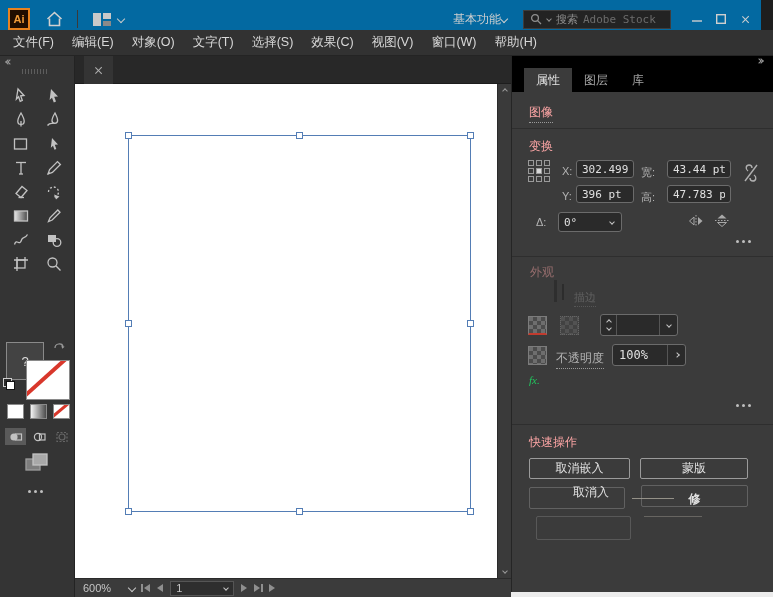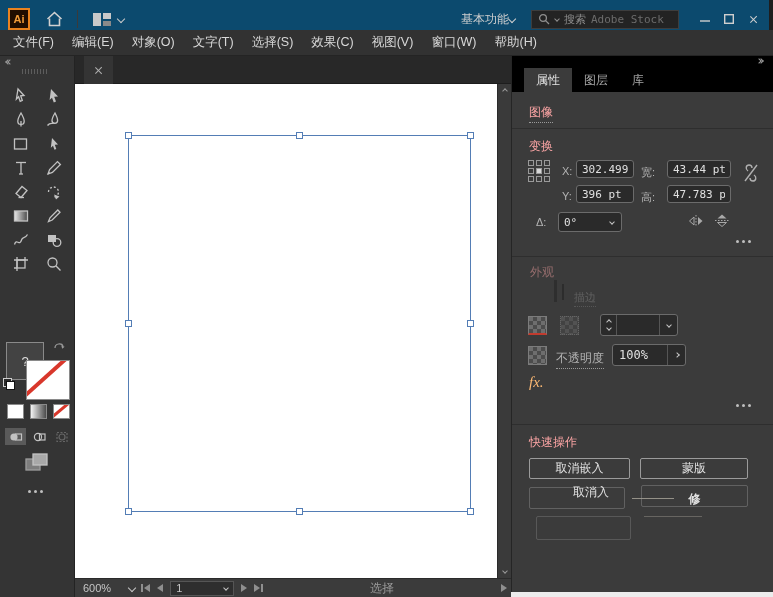--- a/index.html
+++ b/index.html
@@ -2,21 +2,21 @@
 <html><head>
 <meta charset="utf-8">
 <style>
   * { margin:0; padding:0; box-sizing:border-box; }
   html,body { width:773px; height:597px; overflow:hidden; background:#1e1e1e;
     font-family:"Liberation Sans", sans-serif; -webkit-user-select:none; user-select:none; }
   .win { position:absolute; inset:0; width:773px; height:597px; background:#1e1e1e; }
   .abs { position:absolute; }
 
   
-  .topbar { position:absolute; left:0; top:0; right:4px; height:38px; background:#0c4a6e;
+  .topbar { position:absolute; left:0; top:0; right:12px; height:38px; background:#0369a1;
     display:flex; align-items:center; color:#cfcfcf; }
   .ai-logo { width:22px; height:22px; margin-left:8px; border:2px solid #e8821e; background:#200d00;
     color:#f29c38; font-weight:bold; font-size:11px; display:flex; align-items:center; justify-content:center; }
   .home { margin-left:16px; display:flex; align-items:center; }
   .tb-sep { width:1px; height:18px; background:#3a3a3a; margin:0 14px; }
   .ws-icon { display:flex; align-items:center; gap:6px; }
   .ws-label { margin-left:auto; display:flex; align-items:center; font-size:12px; color:#cfcfcf; }
   .searchbox { width:148px; height:19px; margin-left:16px; border:1px solid #3d3d3d; background:#232323;
     display:flex; align-items:center; gap:5px; padding:0 6px; font-size:11px; color:#8f8f8f; }
   .searchbox .brand { color:#6c6c6c; font-family:"DejaVu Sans Mono", monospace; font-size:11px; }
@@ -118,21 +118,21 @@
   .checker { width:19px; height:19px; border:1px solid #7c7c7c; background-color:#6e6e6e;
     background-image:linear-gradient(45deg,#4c4c4c 25%,transparent 25%,transparent 75%,#4c4c4c 75%),
                      linear-gradient(45deg,#4c4c4c 25%,transparent 25%,transparent 75%,#4c4c4c 75%);
     background-size:8px 8px; background-position:0 0,4px 4px; }
   .glitch { opacity:.45; filter:blur(.4px); }
   .glitch2 { opacity:.3; filter:blur(.6px); }
   .qbtn { border:1px solid #9b9b9b; border-radius:2px; background:transparent; color:#e3e3e3; font-size:12px;
     display:flex; align-items:center; justify-content:center; }
   .qbtn.ghost { border-color:rgba(155,155,155,.4); }
   .glitch-line { height:1px; background:rgba(222,216,200,.55); }
-  .fx { color:#fdba74; font-style:italic; font-family:"Liberation Serif", serif; font-size:15px; }
+  .fx { color:#22c55e; font-style:italic; font-family:"Liberation Serif", serif; font-size:11px; }
   .bottom-edge { position:absolute; left:511px; right:0; bottom:0; height:5px; background:#ececec; }
   svg { display:block; }
 </style>
 </head>
 <body>
 
 <div class="win">
 
   <div class="topbar">
     <div class="ai-logo">Ai</div>
@@ -405,21 +405,20 @@
         <div class="ab-field">
           <span class="num">1</span>
           <span class="chev sm" style="color:#c5c5c5;"></span>
         </div>
         <span class="tri r"></span>
         <span style="display:flex;align-items:center;gap:1px;">
             <span class="tri r"></span>
             <span class="vbar"></span>
           </span>
       </div>
-      <div class="status-mid">选择</div>
       <span class="tri r status-right"></span>
     </div>
   </div>
 
   <div class="rpanel">
     <div class="rp-top">
       <div class="rp-more">
         <span class="chev right sm"></span>
         <span class="chev right sm" style="margin-left:-2px;"></span>
       </div>

